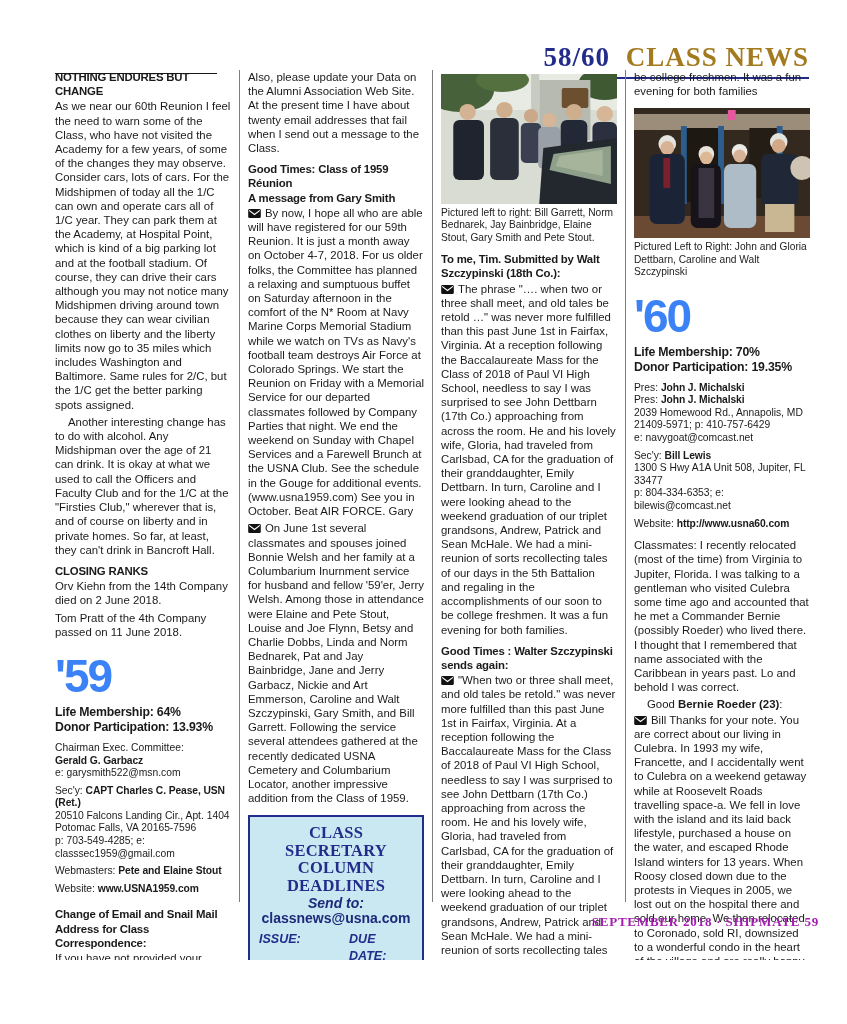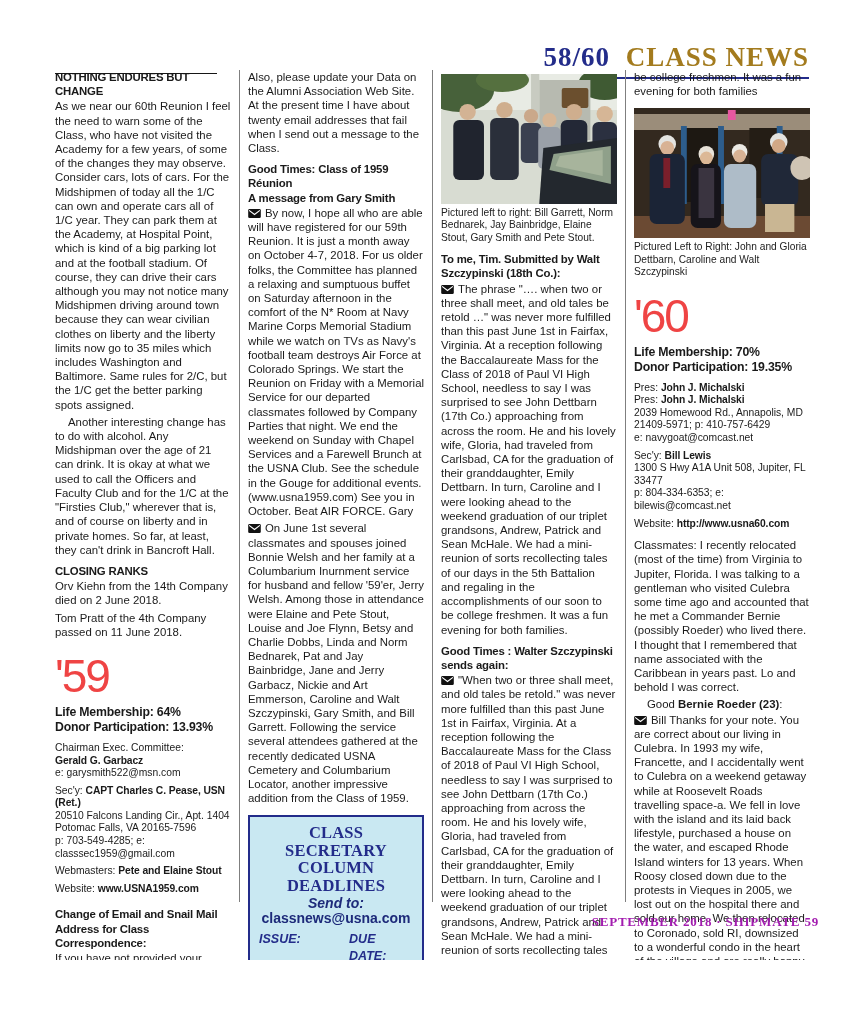--- a/index.html
+++ b/index.html
@@ -20,21 +20,21 @@
   .col:first-child{padding-left:0;}
   .col:last-child{padding-right:0;}
   .col + .col{border-left:1px solid #7f7f7f;}
   p{margin:0 0 3px 0;}
   .h{font-weight:bold;letter-spacing:-0.2px;margin:7px 0 1px 0;}
   .h1st{position:relative;margin-top:0;}
   .h1st::after{content:"";position:absolute;left:0;right:14px;top:3px;border-top:1.5px solid #161616;}
   .indent{text-indent:13px;}
   .small{font-size:10.3px;line-height:12.6px;margin-bottom:5px;}
   .small b{letter-spacing:-0.1px;}
-  .year{font-size:46px;font-weight:normal;color:#ef4444;letter-spacing:-2px;margin:14px 0 6px 0;line-height:1;}
+  .year{font-size:46px;font-weight:bold;color:#3b82f6;letter-spacing:-2px;margin:14px 0 6px 0;line-height:1;}
   .stat{font-weight:bold;font-size:12.3px;line-height:15px;letter-spacing:-0.2px;}
   .statwrap{margin:2px 0 7px 0;}
   .env{display:inline-block;width:13px;height:9px;vertical-align:-1px;margin-right:4px;}
   
   .photo{width:100%;display:block;margin:4px 0 3px 0;}
   .caption{font-size:10.2px;line-height:12.4px;font-weight:normal;color:#222;margin-bottom:8px;}
   
   .dlbox{border:2px solid #232c8a;background:#c9e8f2;padding:7px 9px 9px 9px;margin-top:10px;}
   .dl-title{font-family:"Liberation Serif","DejaVu Serif",serif;text-align:center;color:#232c8a;font-weight:bold;font-size:16.5px;line-height:17.5px;letter-spacing:0.2px;}
   .dl-send{text-align:center;font-size:14px;color:#1d2a7a;font-style:italic;margin:2px 0 6px 0;font-weight:bold;}

